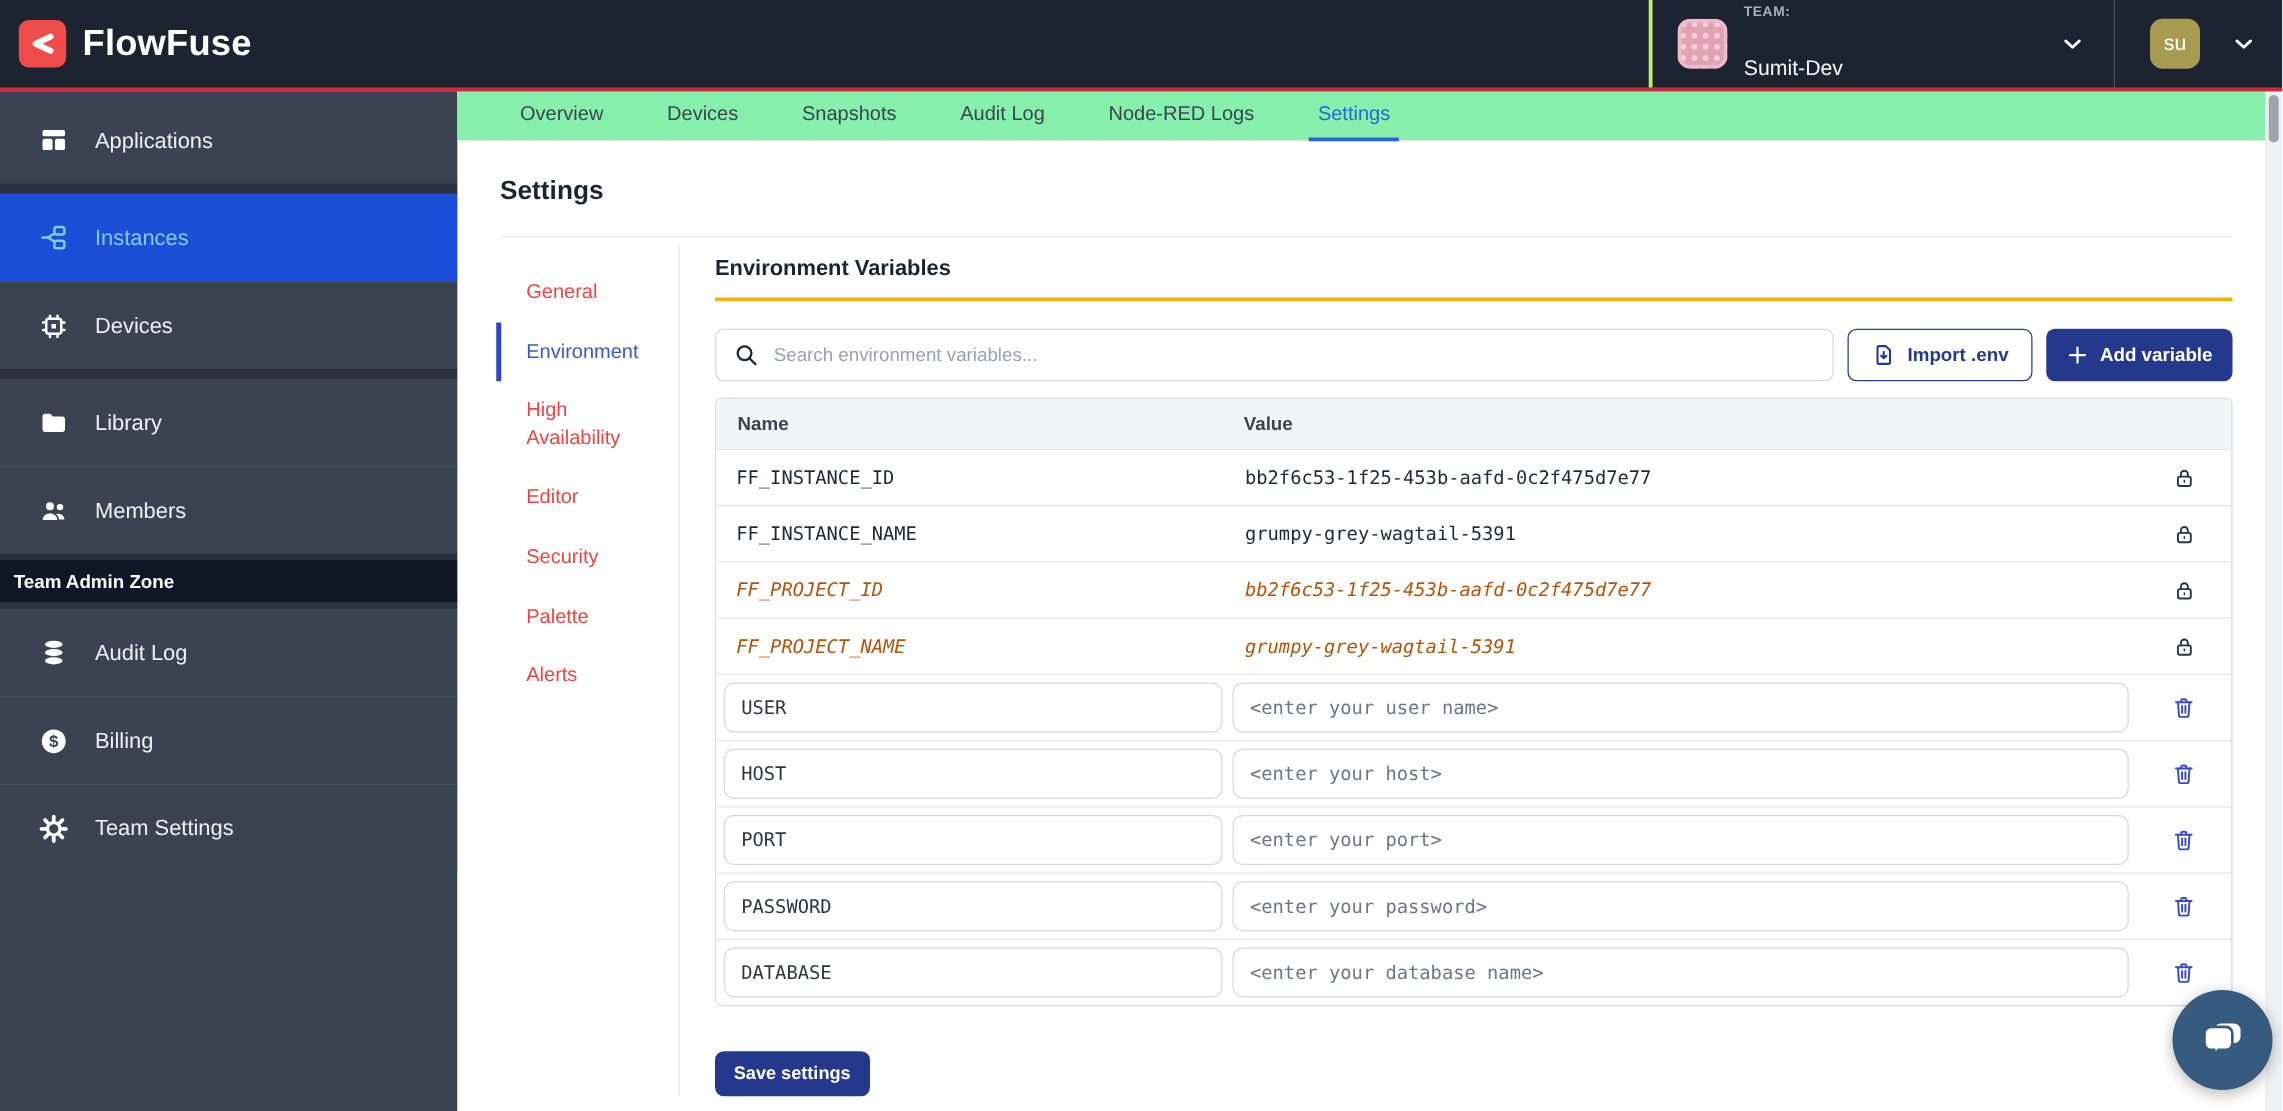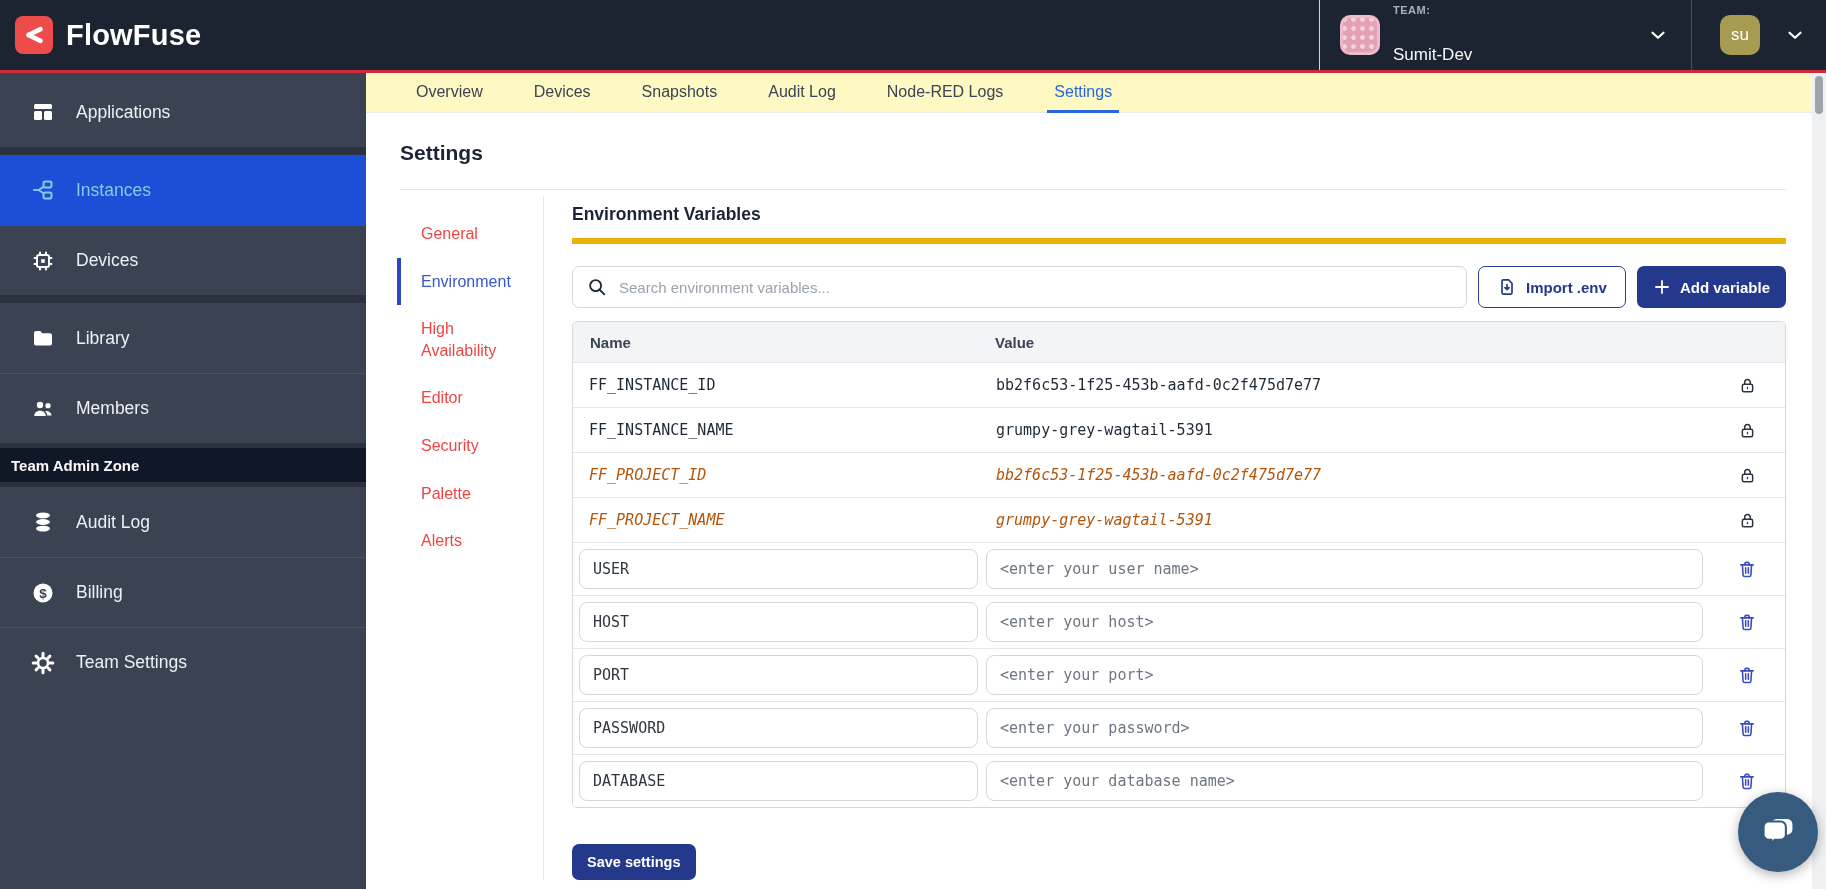--- a/index.html
+++ b/index.html
@@ -10,21 +10,21 @@
   
   .navbar { position:absolute; left:0; top:0; width:1826px; height:73px;
     background:#1C2432; border-bottom:3px solid #CF2A3C;
     display:flex; align-items:center; padding:0 20px 0 15px; z-index:30; }
   .brand { display:flex; align-items:center; gap:13px;justify-content:center; }
   .logo { width:38px; height:38px; border-radius:8px; background:#EE4B4B;
     display:flex; align-items:center; justify-content:center; }
   .brand-name { color:#fff; font-size:29px; font-weight:700; letter-spacing:.2px; }
   .nav-spacer { flex:1; }
   .team-selector { display:flex; align-items:center; gap:13px; height:70px;
-    border-left:1px solid #bef264; padding-left:20px; width:372px; cursor:pointer; }
+    border-left:3px solid #bef264; padding-left:20px; width:372px; cursor:pointer; }
   .team-avatar { width:40px; height:40px; border-radius:10px; background:#E2A1B4;
     background-image:radial-gradient(#F5D3DD 2px, rgba(0,0,0,0) 2.6px); background-size:9px 9px;
     box-shadow:inset 0 0 0 3px #EDBccb; flex:none; }
   .team-meta { line-height:1.2; }
   .team-label { font-size:11px; font-weight:700; color:#A8B0BC; letter-spacing:.5px; }
   .team-name { font-size:17px; color:#F7F8FA;margin-top:28px; }
   .team-chevron { margin-left:auto; margin-right:22px; display:flex; }
   .user-menu { display:flex; align-items:center; gap:24px; height:70px;
     border-left:1px solid #49515F; padding-left:28px; cursor:pointer; }
   .user-avatar { width:40px; height:40px; border-radius:10px; background:#A79B52;
@@ -39,39 +39,39 @@
   .side-gap { height:8px; background:#2B313E; }
   .side-gap-sm { height:5px; background:#2B313E; }
   .side-item--active { background:#1d4ed8; color:#85CAE4; }
   .side-icon { width:24px; height:24px; display:flex; flex:none; }
   .admin-band { height:34px; background:#101727; color:#FAFBFC; font-size:15px;
     font-weight:700; display:flex; align-items:center; padding-left:11px; }
 
   
   .main { position:absolute; left:366px; top:73px; right:14px; bottom:0; background:#fff; overflow:hidden; }
   .tabs { height:40px; display:flex; align-items:stretch; padding-left:43px; gap:37px;
-    border-bottom:1px solid #E8EAEE; background:#fef9c3; }
+    border-bottom:1px solid #E8EAEE; background:#86efac; }
   .tab { display:flex; align-items:center; font-size:16px; color:#3A4454;
     padding:0 7px; border-bottom:3px solid rgba(0,0,0,0); margin-bottom:-1px; cursor:pointer; }
   .tab--active { color:#2767D9; border-bottom-color:#2966DB; }
 
   .page { padding:28px 26px 0 34px; }
   .page-title { font-size:21px; font-weight:700; color:#1B2435; }
   .page-divider { height:1px; background:#E5E7EB; margin-top:24px; }
 
   .settings-body { display:flex; margin-top:6px; }
   .subnav { width:147px; border-right:1px solid #E5E7EB; padding-top:14px;
     padding-bottom:60px; margin-left:-3px; }
   .subnav-item { font-size:16px; color:#ef4444; padding:13px 0 13px 20px;
     border-left:4px solid rgba(0,0,0,0); line-height:1.35; cursor:pointer; width:123px; }
   .subnav-item--active { color:#3B55CC; border-left-color:#2D46C9; }
 
   .env { flex:1; padding-left:28px; padding-top:8px; }
   .env-title { font-size:17.5px; font-weight:700; color:#1B2435; padding-bottom:13px;
-    border-bottom:6px solid #eab308; }
+    border-bottom:3px solid #eab308; }
   .controls { display:flex; gap:11px; margin-top:22px; }
   .search-box { flex:1; position:relative; height:42px; }
   .search-input { width:100%; height:42px; border:1px solid #D3D7DE; border-radius:7px;
     padding:0 14px 0 46px; font-size:15px; color:#374151; outline:none; }
   .search-input::placeholder { color:#9AA1AE; }
   .search-icon { position:absolute; left:14px; top:10px; display:flex; }
   .btn { height:42px; border-radius:7px; font-size:15px; font-weight:700;
     display:flex; align-items:center; justify-content:center; gap:9px; cursor:pointer;
     font-family:"Liberation Sans","DejaVu Sans",sans-serif; }
   .btn-outline { min-width:148px; padding:0 16px; background:#fff; color:#24398C;

